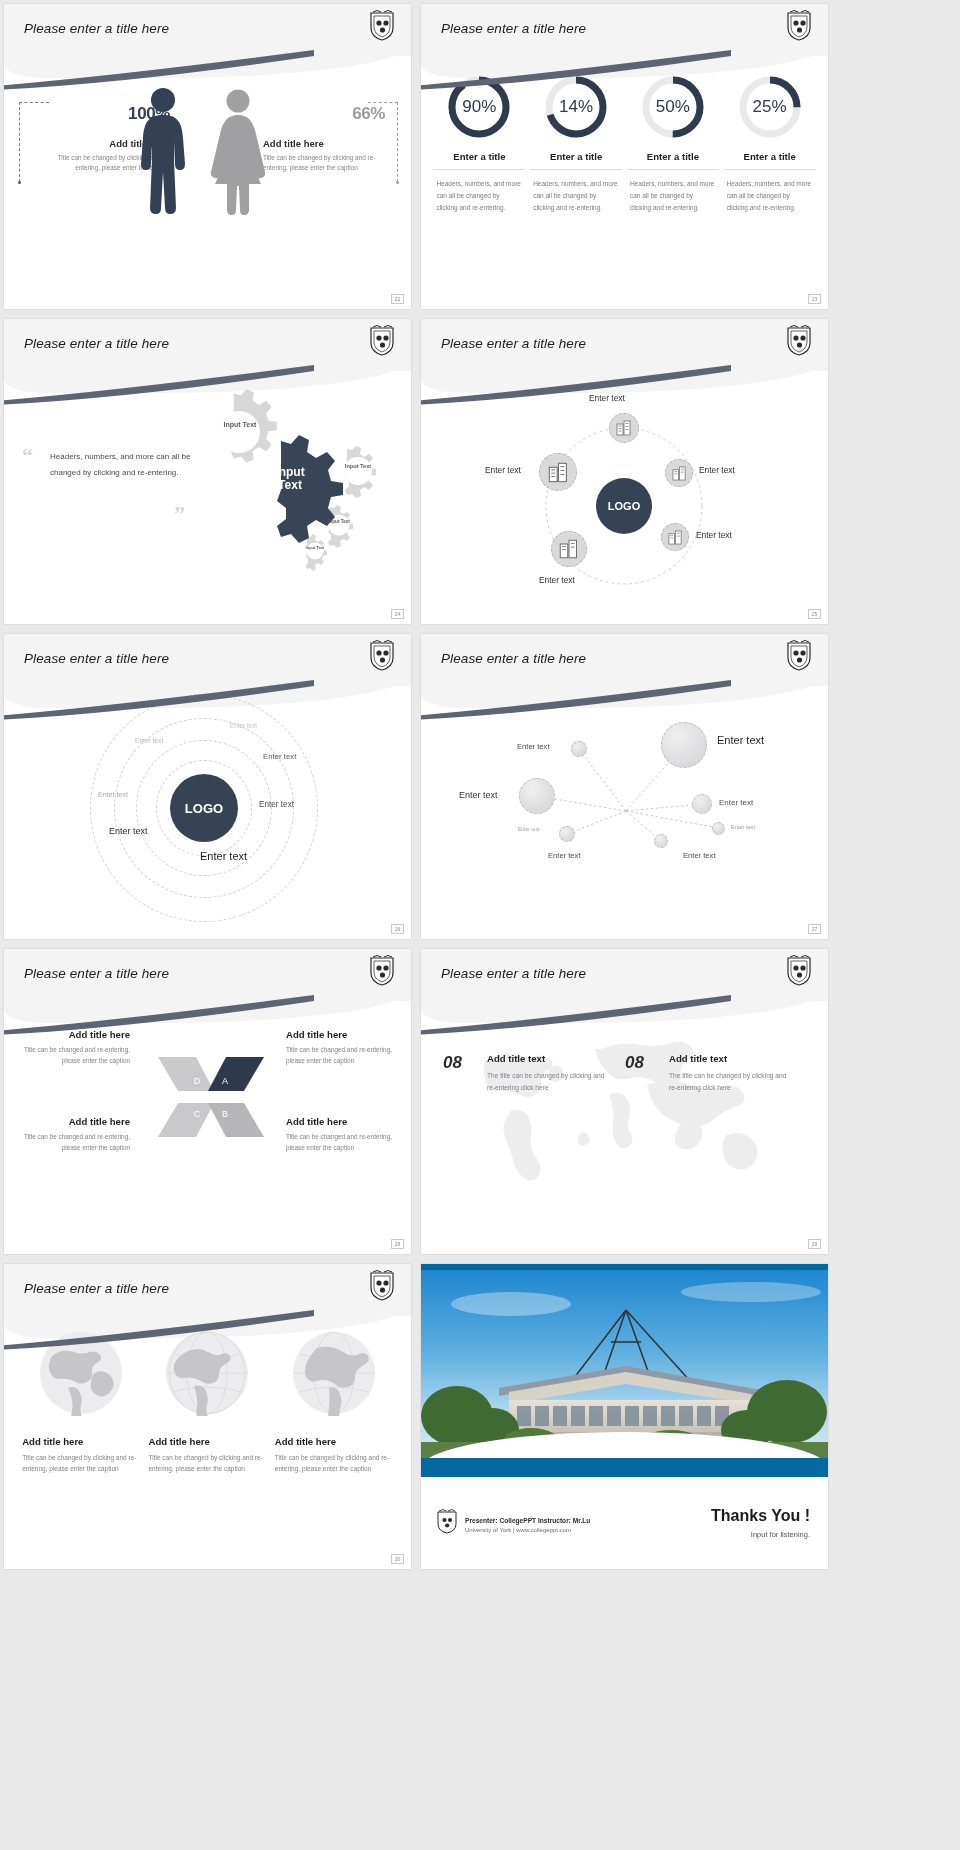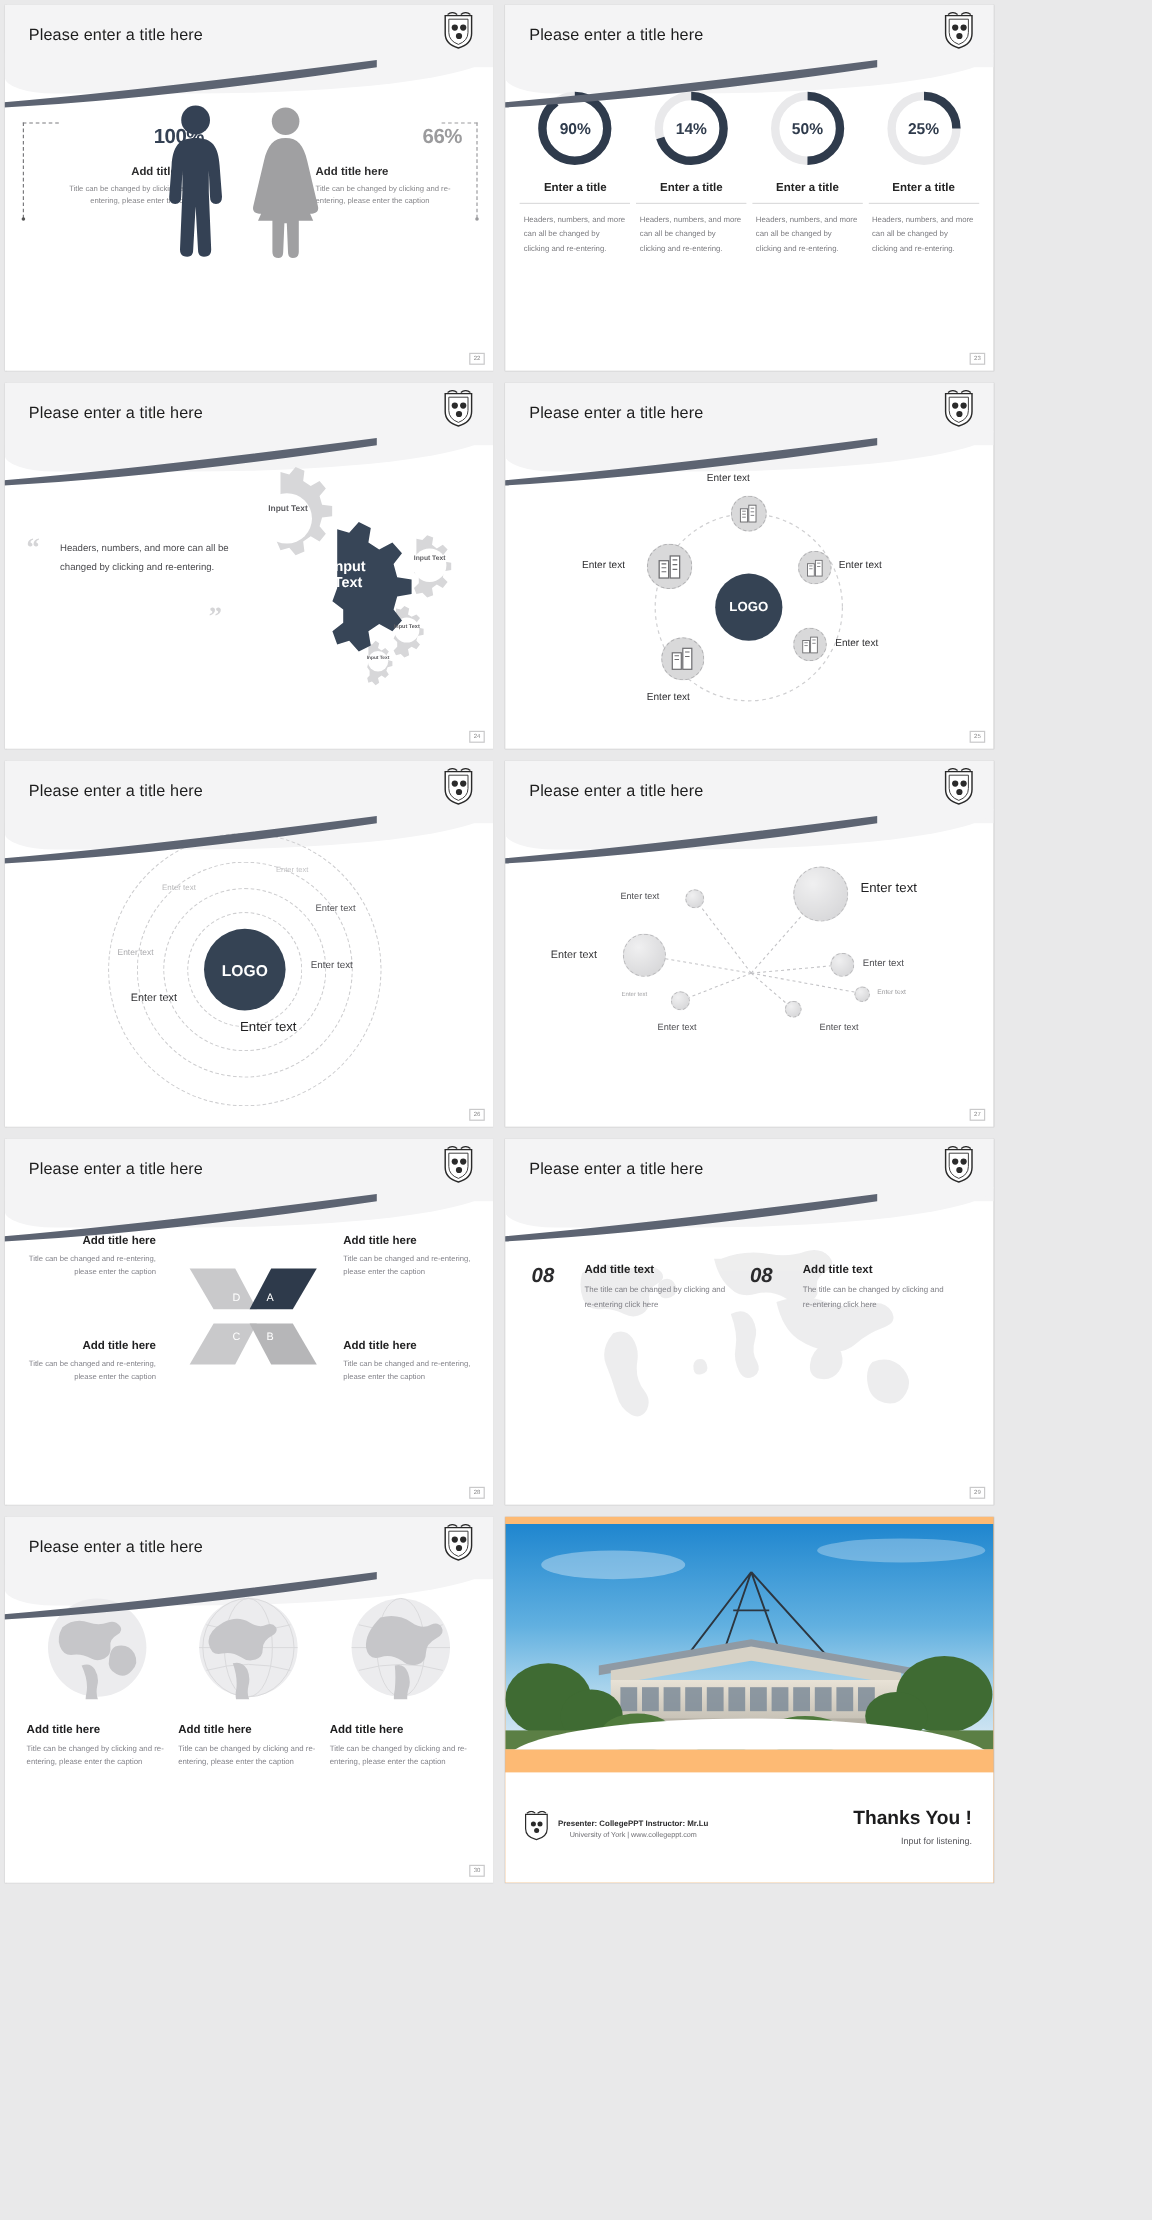--- a/index.html
+++ b/index.html
@@ -30,21 +30,21 @@
     background: #f4f4f5;
   }
   .hdr-curve {
     position: absolute; left: 0; top: 40px; width: 100%; height: 34px;
     background: #f4f4f5;
     border-radius: 0 0 62% 10% / 0 0 100% 40%;
   }
   .title {
     position: absolute; left: 20px; top: 17px;
     font-size: 13.5px; color: #1d1d1d; letter-spacing: .1px;
-    z-index: 6; white-space: nowrap;
+    z-index: 6; white-space: nowrap; font-style: italic;
   }
   .swoosh {
     position: absolute; left: -10px; top: 46px; width: 330px; height: 40px;
     overflow: hidden; z-index: 4;
   }
   .swoosh svg { display: block; }
   .crest {
     position: absolute; right: 14px; top: 6px; width: 30px; height: 32px;
     z-index: 7;
   }
@@ -73,21 +73,21 @@
   .figm { position: absolute; left: 133px; top: 30px; }
   .figf { position: absolute; left: 205px; top: 32px; }
 
   
   .donuts { display: flex; justify-content: space-around; padding: 18px 10px 0 10px; }
   .donut-col { width: 92px; text-align: center; }
   .ring { position: relative; width: 66px; height: 66px; margin: 0 auto; }
   .ring svg { transform: rotate(-90deg); }
   .ring .val {
     position: absolute; inset: 0; display: flex; align-items: center; justify-content: center;
-    font-size: 13px; font-weight: bold; color: #2f3b4c;
+    font-size: 17px; font-weight: normal; color: #2f3b4c;
   }
   .d-title { font-size: 9.6px; font-weight: bold; color: #232323; margin-top: 11px; padding-bottom: 7px;
     border-bottom: 1px solid #dcdcdd; }
   .d-desc { font-size: 6.5px; color: #7c7c80; line-height: 1.85; margin-top: 8px; text-align: left; padding: 0 3px; }
 
   
   .quote-blk { position: absolute; left: 22px; top: 78px; width: 185px; }
   .q-mark { font-size: 22px; color: #d5d5d7; font-family: "Liberation Serif", serif;
     position: absolute; left: -4px; top: -6px; font-weight: bold; }
   .q-mark.close { left: 148px; top: 52px; }
@@ -135,21 +135,21 @@
   .num-body p { font-size: 6.6px; color: #7f7f85; line-height: 1.75; margin-top: 6px; }
 
   
   .globes { display: flex; justify-content: space-around; padding: 14px 14px 0; }
   .globe-col { width: 118px; }
   .globe { width: 86px; height: 86px; margin: 0 auto; }
   .g-title { font-size: 9.6px; font-weight: bold; color: #1d1d1e; margin-top: 20px; }
   .g-desc { font-size: 6.5px; color: #83838a; line-height: 1.72; margin-top: 5px; }
 
   
-  .thanks-slide { background:#fdba74;text-align:center; }
+  .thanks-slide { background:#0369a1; }
   .photo { position: absolute; left: 0; top: 6px; width: 100%; height: 188px; overflow: hidden; }
   .photo-mask { position: absolute; left: 0; bottom: -10px; width: 100%; height: 36px;
     background: #fff; border-radius: 50% 50% 0 0 / 100% 100% 0 0; }
   .thanks-bar { position: absolute; left: 0; bottom: 0; width: 100%; height: 92px; background:#fff; }
   .present { position: absolute; left: 44px; bottom: 36px; }
   .present .row1 { font-size: 6.6px; font-weight: bold; color: #2c2c2e; }
   .present .row2 { font-size: 6px; color: #6d6d72; margin-top: 3px; }
   .crest-sm { position: absolute; left: 14px; bottom: 34px; width: 24px; height: 26px; }
   .thanks-ttl { position: absolute; right: 18px; bottom: 44px; font-size: 16px; font-weight: bold; color: #1c1c1d; }
   .thanks-sub { position: absolute; right: 18px; bottom: 30px; font-size: 7.5px; color: #55555a; }

